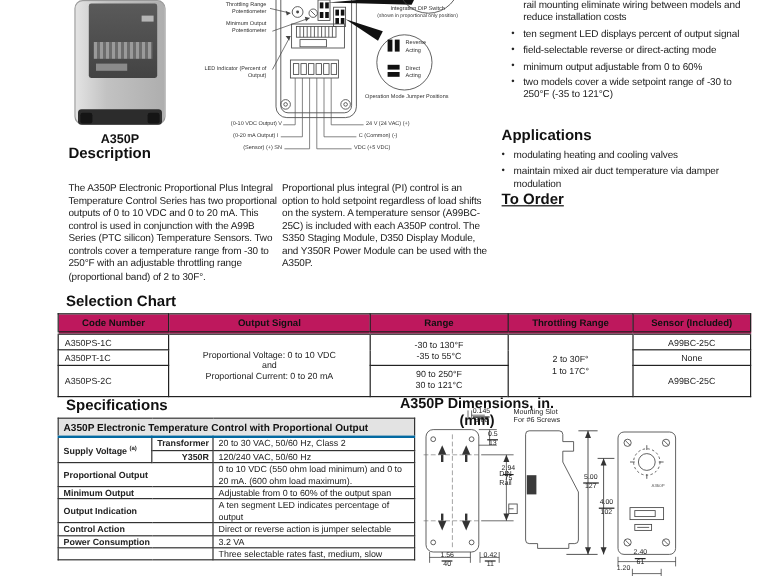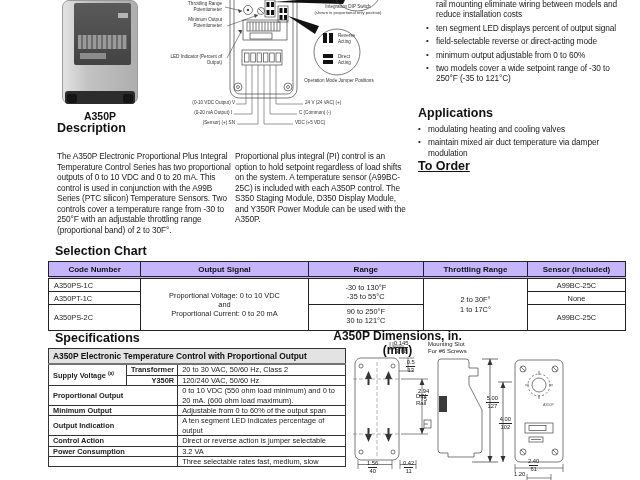--- a/index.html
+++ b/index.html
@@ -13,32 +13,32 @@
   .blist .bitem.nodot::before{content:"";}
   .caption{font-weight:bold;font-size:10.5px;color:#111;text-align:center;}
   .dlabel{position:absolute;font-size:4.6px;line-height:5.6px;color:#333;}
   .dimtext{position:absolute;font-size:6px;line-height:7px;color:#222;}
   .frac{position:absolute;display:flex;flex-direction:column;align-items:center;
         font-size:5.8px;line-height:6.6px;color:#222;}
   .frac .den{border-top:0.8px solid #222;padding:0 1.5px;}
   
   .sel-table{position:absolute;left:48px;top:261px;width:578px;border-collapse:collapse;
              border:1.6px solid #111;}
-  .sel-table th{background:#c4b5fd;font-size:8px;padding:2.5px 2px;border:1px solid #222;
+  .sel-table th{background:#be185d;font-size:8px;padding:2.5px 2px;border:1px solid #222;
                 border-bottom:3px double #222;color:#111;}
   .sel-table td{border:1px solid #222;font-size:7.4px;line-height:9.2px;text-align:center;
                 padding:1.5px 2px;color:#222;}
   .sel-table td.code{text-align:left;font-weight:normal;padding-left:5px;}
   
   .spec-table{position:absolute;left:48px;top:348px;width:298px;border-collapse:collapse;
               border:1.6px solid #111;}
   .spec-table td{border:1px solid #333;font-size:7.4px;line-height:9.4px;padding:0 4px;
                  vertical-align:middle;color:#222;}
   .spec-table td.title{background:#e3e3e3;font-weight:bold;font-size:8.4px;
-                       border-bottom:2px solid #737373;padding:2.5px 4px;color:#111;}
+                       border-bottom:2px solid #0369a1;padding:2.5px 4px;color:#111;}
   .spec-table td.lbl{font-weight:bold;}
   .spec-table td.sub{font-weight:bold;text-align:right;padding-right:3px;}
   sup.fn{font-size:5px;vertical-align:super;}
   svg{display:block;}
   .lineart{stroke:#444;fill:none;stroke-width:0.7;}
 </style>
 </head>
 <body>
 
 <div class="page">

